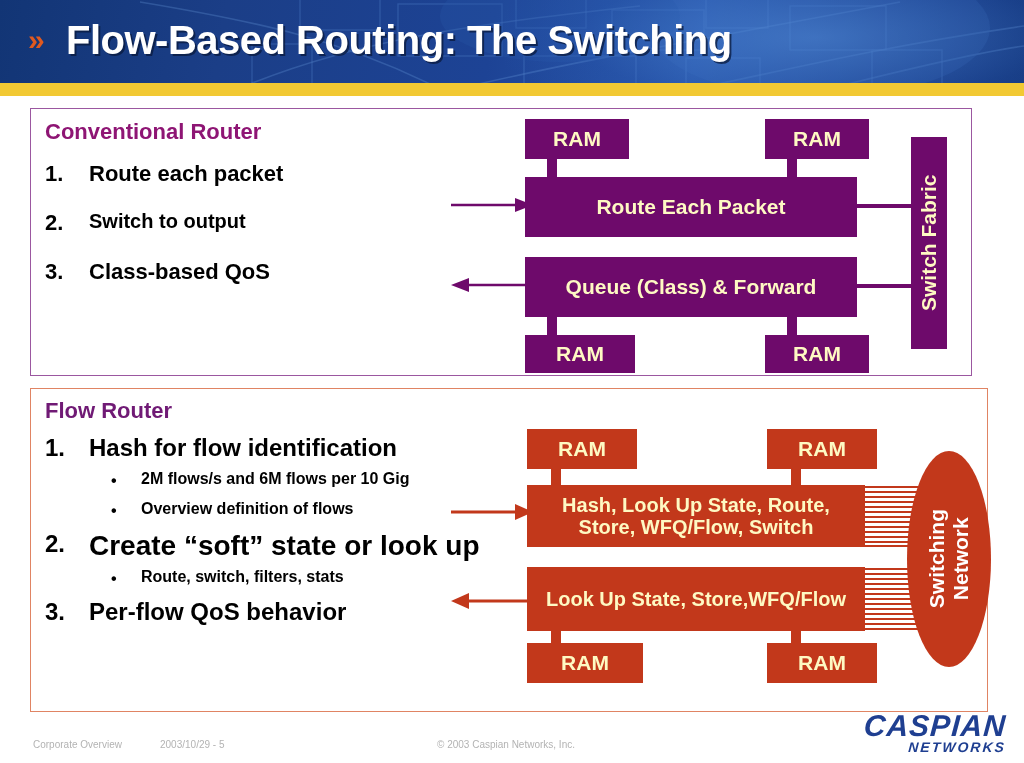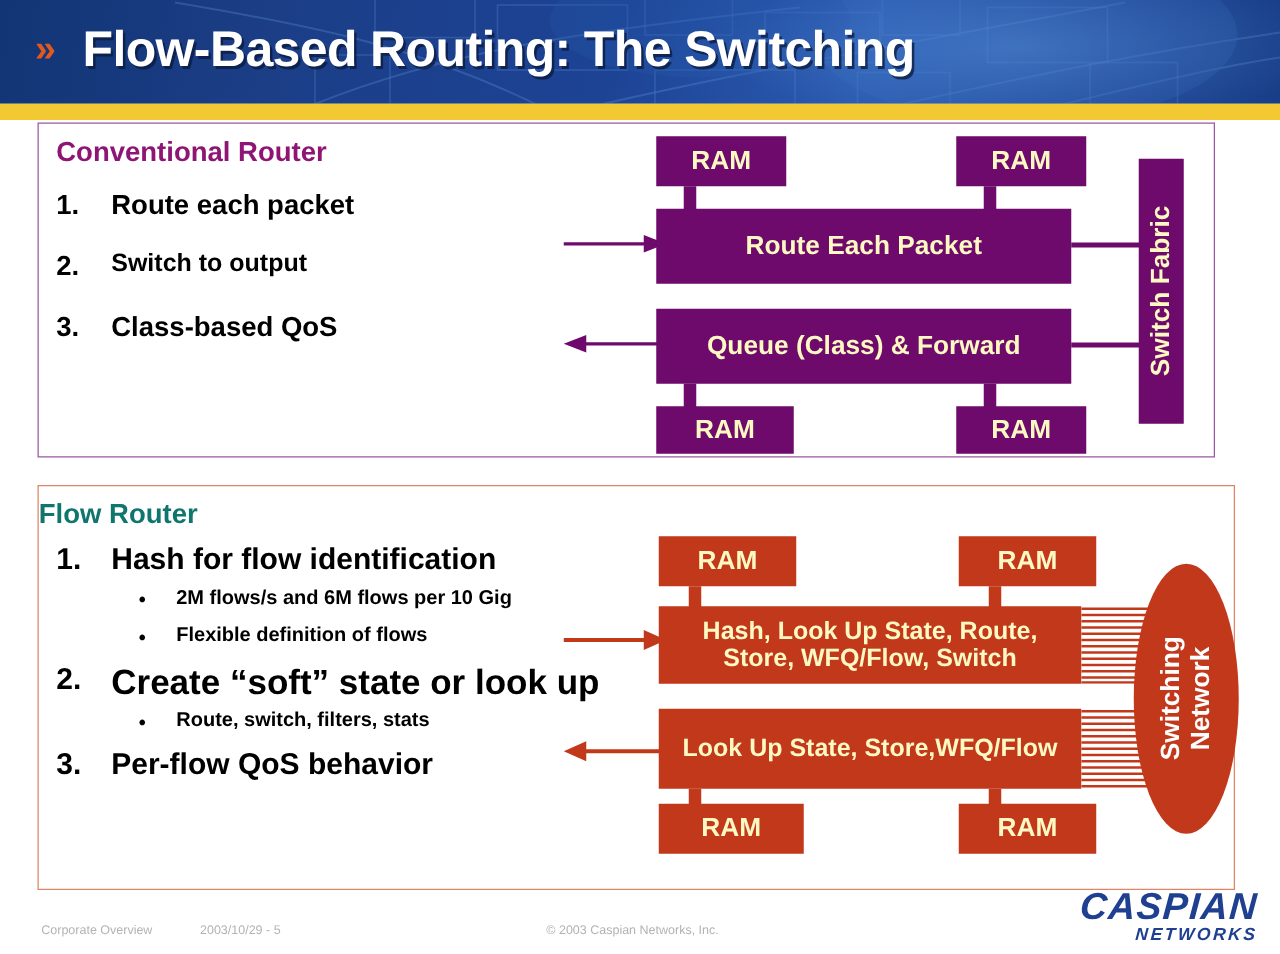--- a/index.html
+++ b/index.html
@@ -64,43 +64,43 @@
     background: #f2c933;
   }
 
   
   .panel {
     position: absolute;
     background: #ffffff;
     box-sizing: border-box;
   }
   #panel-conventional {
-    left: 30px; top: 98px;
+    left: 30px; top: 108px;
     width: 942px; height: 268px;
     border: 1.5px solid #9b57a0;
   }
   #panel-flow {
     left: 30px; top: 388px;
     width: 958px; height: 324px;
     border: 1.5px solid #e08463;
   }
 
   .panel-heading {
     position: absolute;
     font-size: 22px;
     font-weight: bold;
     white-space: nowrap;
   }
   #heading-conventional {
     left: 14px; top: 10px;
     color: #8e1574;
   }
   #heading-flow {
-    left: 0; top: 9px;
-    color: #0f766e;
+    left: 14px; top: 9px;
+    color: #701a75;
   }
 
   
   .num-item {
     position: absolute;
     color: #000000;
     font-weight: bold;
     white-space: nowrap;
   }
   .num-marker {
@@ -273,21 +273,21 @@
 
   <div class="panel-heading" id="heading-flow">Flow Router</div>
 
   <div class="num-marker" style="left:14px; top:45px; font-size:24px;">1.</div>
   <div class="num-item" style="left:58px; top:45px; font-size:24px;">Hash for flow identification</div>
 
   <div class="sub-dot" style="left:80px; top:83px; font-size:16px;">•</div>
   <div class="sub-bullet" style="left:110px; top:81px; font-size:16px;">2M flows/s and 6M flows per 10 Gig</div>
 
   <div class="sub-dot" style="left:80px; top:113px; font-size:16px;">•</div>
-  <div class="sub-bullet" style="left:110px; top:111px; font-size:16px;">Flexible definition of flows</div>
+  <div class="sub-bullet" style="left:110px; top:111px; font-size:16px;">Overview definition of flows</div>
 
   <div class="num-marker" style="left:14px; top:141px; font-size:24px;">2.</div>
   <div class="num-item" style="left:58px; top:141px; font-size:28px;">Create “soft” state or look up</div>
 
   <div class="sub-dot" style="left:80px; top:181px; font-size:16px;">•</div>
   <div class="sub-bullet" style="left:110px; top:179px; font-size:16px;">Route, switch, filters, stats</div>
 
   <div class="num-marker" style="left:14px; top:209px; font-size:24px;">3.</div>
   <div class="num-item" style="left:58px; top:209px; font-size:24px;">Per-flow QoS behavior</div>
 

